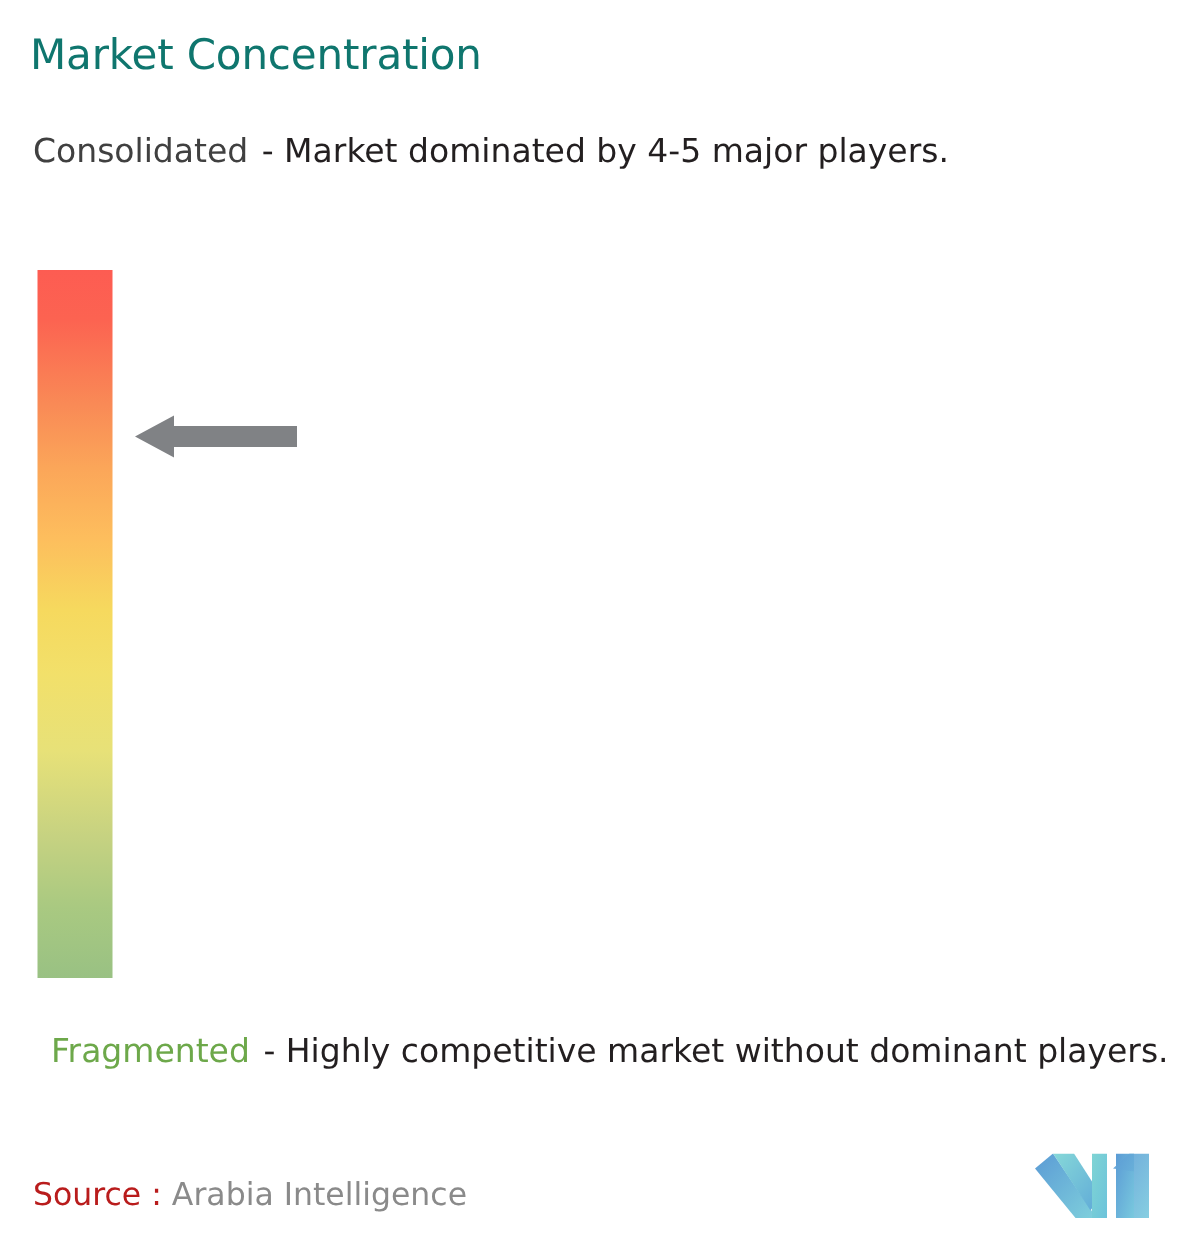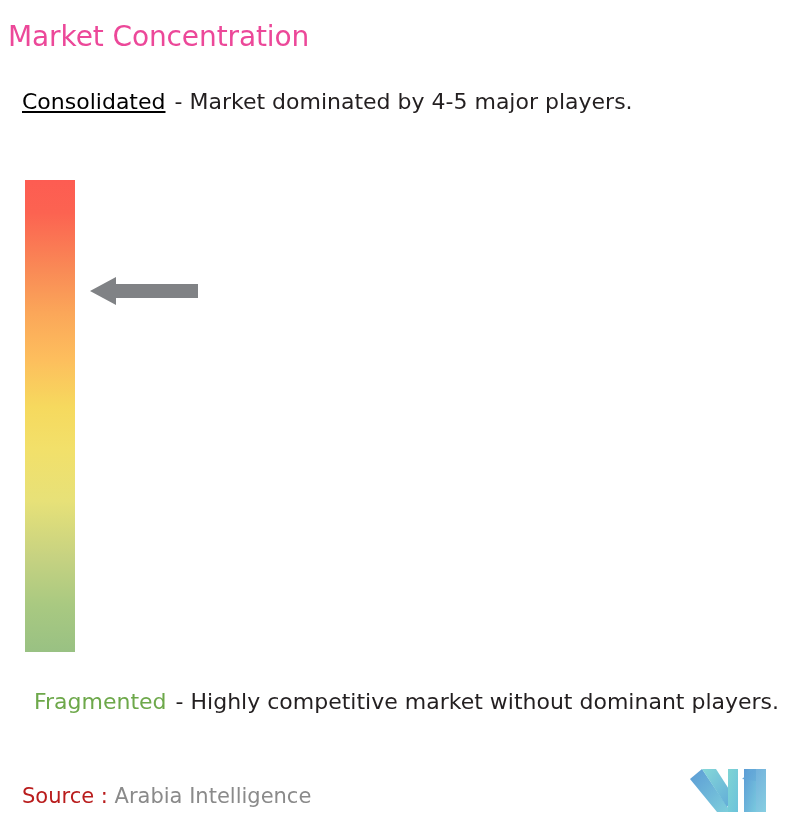--- a/index.html
+++ b/index.html
@@ -17,25 +17,25 @@
   #page {
     position: absolute;
     left: 0; top: 0;
     width: 796px;
     height: 834px;
   }
 
   
   .title {
     position: absolute;
-    left: 8px;
+    left: 20px;
     top: 20px;
     font-size: 28px;
     line-height: 34px;
-    color: #ec4899;
+    color: #0f766e;
     letter-spacing: -0.1px;
     white-space: nowrap;
   }
 
   
   .caption-top {
     position: absolute;
     left: 22px;
     top: 86px;
     width: 740px;
@@ -46,22 +46,21 @@
   .caption-bottom {
     position: absolute;
     left: 34px;
     top: 686px;
     width: 766px;
     font-size: 22px;
     line-height: 31px;
     color: #231f20;
   }
   .kw-consolidated {
-    color: #000000;
-    text-decoration: underline;
+    color: #404040;
   }
   .kw-fragmented {
     color: #6da84a;
   }
   .kw-gap {
     display: inline-block;
     width: 9px;
   }
 
   

